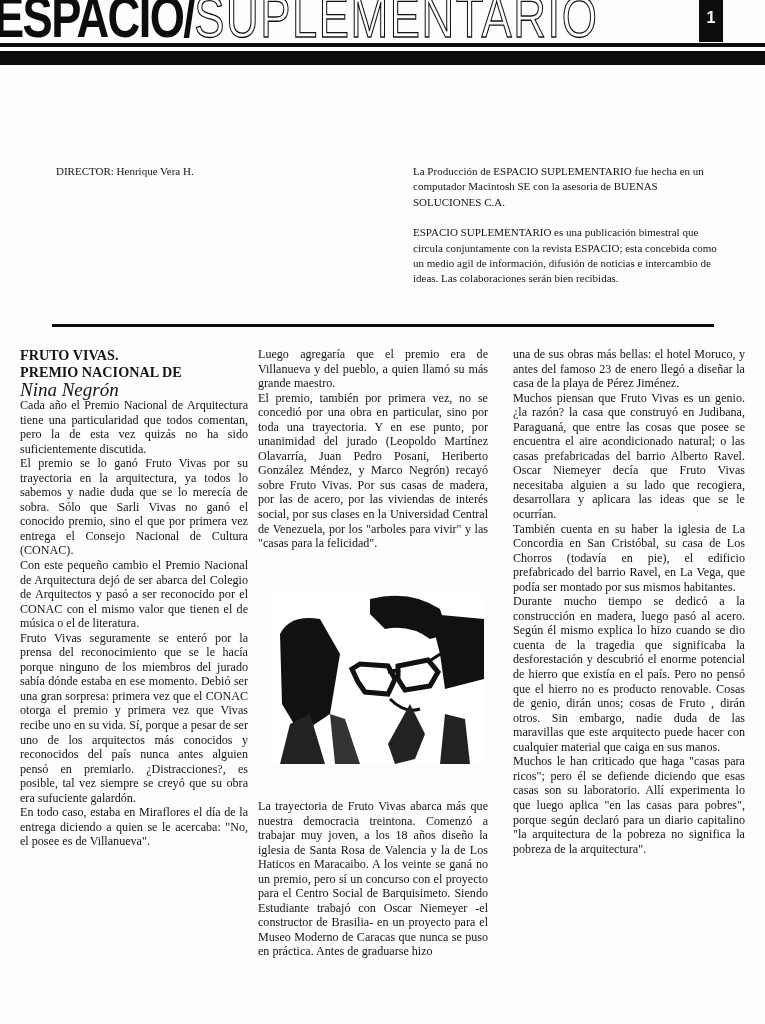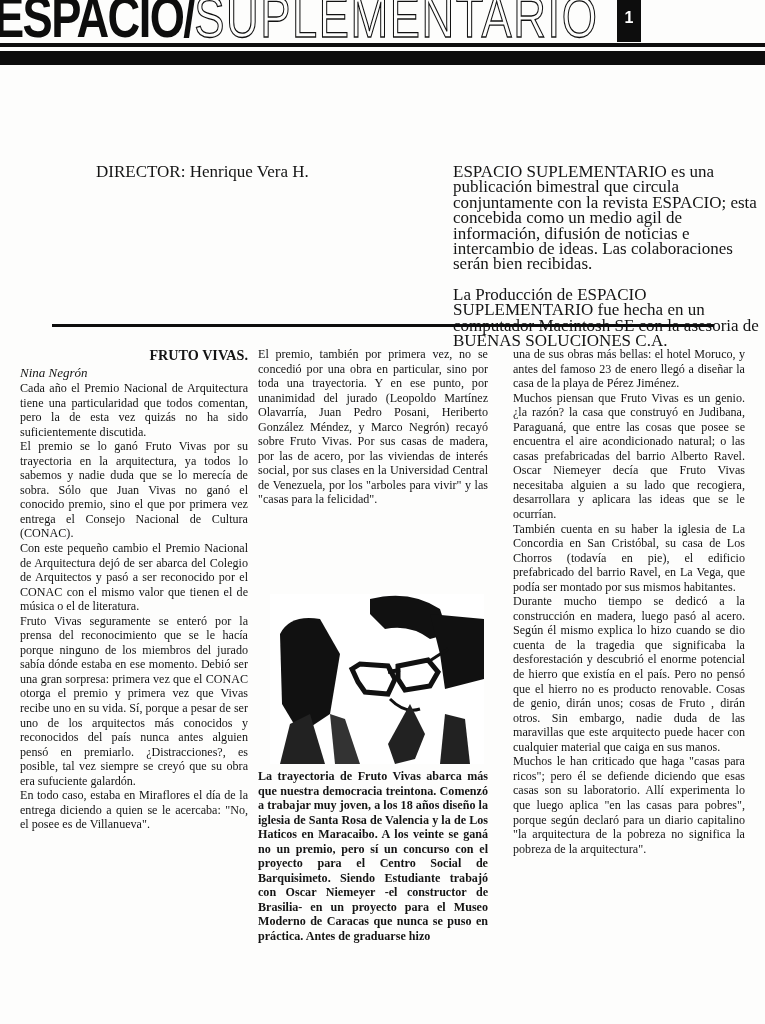--- a/index.html
+++ b/index.html
@@ -2,97 +2,99 @@
 <html><head>
 <meta charset="utf-8">
 <style>
   html, body { margin: 0; padding: 0; }
   body {
     width: 765px; height: 1024px; overflow: hidden;
     background: #fdfdfc; color: #141414;
     font-family: "Liberation Serif", "DejaVu Serif", serif;
     position: relative;
   }
-  .masthead { position: absolute; left: 0; top: 0; width: 641px; height: 62px; }
+  .masthead { position: absolute; left: 0; top: 0; width: 723px; height: 62px; }
   .mast-title {
     position: absolute; left: -6px; top: -8px; height: 50px; white-space: nowrap;
     font-family: "Liberation Sans", "DejaVu Sans", sans-serif;
     font-weight: bold; font-size: 58px; line-height: 50px; letter-spacing: -2px;
     transform: scaleX(0.78); transform-origin: left top;
   }
   .mast-espacio { color: #0d0d0d; }
   .mast-slash { color: #0d0d0d; }
   .mast-supl {
     color: #fdfdfc; -webkit-text-stroke: 1.3px #111; font-weight: normal;
     letter-spacing: 2px;
   }
   .mast-page {
     position: absolute; right: 0; top: 0; width: 24px; height: 42px;
     background: #0d0d0d; color: #fff; font-family: "Liberation Sans", sans-serif;
     font-size: 16px; font-weight: bold; text-align: center; line-height: 36px;
   }
   .mast-thin { position: absolute; left: 0; top: 43px; width: 765px; height: 4px; background: #0d0d0d; }
   .mast-thick { position: absolute; left: 0; top: 51px; width: 765px; height: 14px; background: #0d0d0d; }
 
-  .info { position: absolute; font-size: 17px; line-height: 15.4px; margin-left: 40px; }
+  .info { position: absolute; font-size: 11px; line-height: 15.4px; }
   .info p { margin: 0 0 15px 0; }
   .info-left { left: 56px; top: 164px; width: 300px; }
   .info-right { left: 413px; top: 164px; width: 310px; }
 
   .rule { position: absolute; left: 52px; top: 324px; width: 662px; height: 3px; background: #0d0d0d; }
 
   .col { position: absolute; top: 347px; font-size: 12.1px; line-height: 14.55px; text-align: justify; }
   .col p { margin: 0; }
   .col1 { left: 20px; width: 228px; }
   .col2 { left: 258px; width: 230px; }
   .col3 { left: 513px; width: 232px; }
 
-  .headline { font-weight: bold; font-size: 14.2px; line-height: 17px; text-align: right; margin: 0; }
-  .byline { font-style: italic; font-size: 13px; line-height: 17px; margin: 0 0 14px 0; }
+  .headline { font-weight: bold; font-size: 14.2px; line-height: 17px; text-align: left; margin: 0; }
+  .byline { font-style: italic; font-size: 19px; line-height: 17px; margin: 0 0 14px 0; }
 
   .photo {
     position: absolute; left: 270px; top: 594px; width: 214px; height: 170px;
     background: #fff; overflow: hidden;
   }
-  .caption-block { position: absolute; left: 258px; top: 769px; width: 230px; font-weight: bold; }
+  .caption-block { position: absolute; left: 258px; top: 799px; width: 230px; }
 </style>
 </head>
 <body>
 
 <div class="masthead">
   <div class="mast-title">
     <span class="mast-espacio">ESPACIO</span><span class="mast-slash">/</span><span class="mast-supl">SUPLEMENTARIO</span>
   </div>
   <div class="mast-page">1</div>
   <div class="mast-thin"></div>
   <div class="mast-thick"></div>
 </div>
 
 <div class="info info-left">
   <p>DIRECTOR: Henrique Vera H.</p>
 </div>
 
 <div class="info info-right">
+  <p>La Producción  de ESPACIO SUPLEMENTARIO fue hecha en un computador Macintosh SE con la asesoria de BUENAS SOLUCIONES C.A.</p>
   <p>ESPACIO SUPLEMENTARIO es una publicación bimestral que circula conjuntamente con la revista ESPACIO; esta concebida como un medio agil de información, difusión de noticias e intercambio  de ideas. Las colaboraciones serán bien recibidas.</p>
-  <p>La Producción  de ESPACIO SUPLEMENTARIO fue hecha en un computador Macintosh SE con la asesoria de BUENAS SOLUCIONES C.A.</p>
 </div>
 
 <div class="rule"></div>
 
 <div class="col col1">
   <p class="headline">FRUTO  VIVAS.</p>
+  <p class="headline">PREMIO NACIONAL DE</p>
   <p class="byline">Nina Negrón</p>
   <p>Cada año el Premio Nacional de Arquitectura tiene una particularidad que todos comentan, pero la de esta vez quizás no ha sido suficientemente discutida.</p>
-  <p>El premio se lo ganó Fruto Vivas por su trayectoria en la arquitectura, ya todos lo sabemos y nadie duda que se lo merecía de sobra. Sólo que Juan Vivas no ganó el conocido premio, sino el que por primera vez entrega el Consejo Nacional de Cultura (CONAC).</p>
+  <p>El premio se lo ganó Fruto Vivas por su trayectoria en la arquitectura, ya todos lo sabemos y nadie duda que se lo merecía de sobra. Sólo que Sarli Vivas no ganó el conocido premio, sino el que por primera vez entrega el Consejo Nacional de Cultura (CONAC).</p>
   <p>Con este pequeño cambio el Premio Nacional de Arquitectura dejó de ser abarca del Colegio de Arquitectos y pasó a ser reconocido por el CONAC con el mismo valor que tienen el de música o el de literatura.</p>
   <p>Fruto Vivas seguramente se enteró por la prensa del reconocimiento que se le hacía porque ninguno de los miembros del jurado sabía dónde estaba en ese momento. Debió ser una gran sorpresa: primera vez que el CONAC otorga el premio y primera vez que Vivas recibe uno en su vida. Sí, porque a pesar de ser uno de los arquitectos más conocidos y reconocidos del país nunca antes alguien pensó en premiarlo. ¿Distracciones?, es posible, tal vez siempre se creyó que su obra era sufuciente galardón.</p>
   <p>En todo caso, estaba en Miraflores el día de la entrega diciendo a quien se le acercaba: "No, el posee es de Villanueva".</p>
 </div>
 
 <div class="col col2">
+  <p>Luego agregaría que el premio era de Villanueva y del pueblo, a quien llamó su más grande maestro.</p>
   <p>El premio, también por primera vez, no se concedió por una obra en particular, sino por toda una trayectoria. Y en ese punto, por unanimidad del jurado (Leopoldo Martínez Olavarría, Juan Pedro Posani, Heriberto González Méndez, y Marco Negrón) recayó sobre Fruto Vivas. Por sus casas de madera, por las de acero, por las viviendas de interés social, por sus clases en la Universidad Central de Venezuela, por los "arboles para vivir" y las "casas para la felicidad".</p>
 </div>
 
 <div class="photo" title="Retrato de Fruto Vivas con anteojos">
   <svg width="214" height="170" viewBox="0 0 214 170">
     <rect width="214" height="170" fill="#fff"></rect>
 
     <path d="M10 40 Q20 20 50 25 L70 60 L60 120 L30 140 L12 110 Z" fill="#111"></path>
 
     <path d="M100 5 Q140 -5 170 15 L178 40 L160 45 Q140 30 115 35 L100 20 Z" fill="#111"></path>

